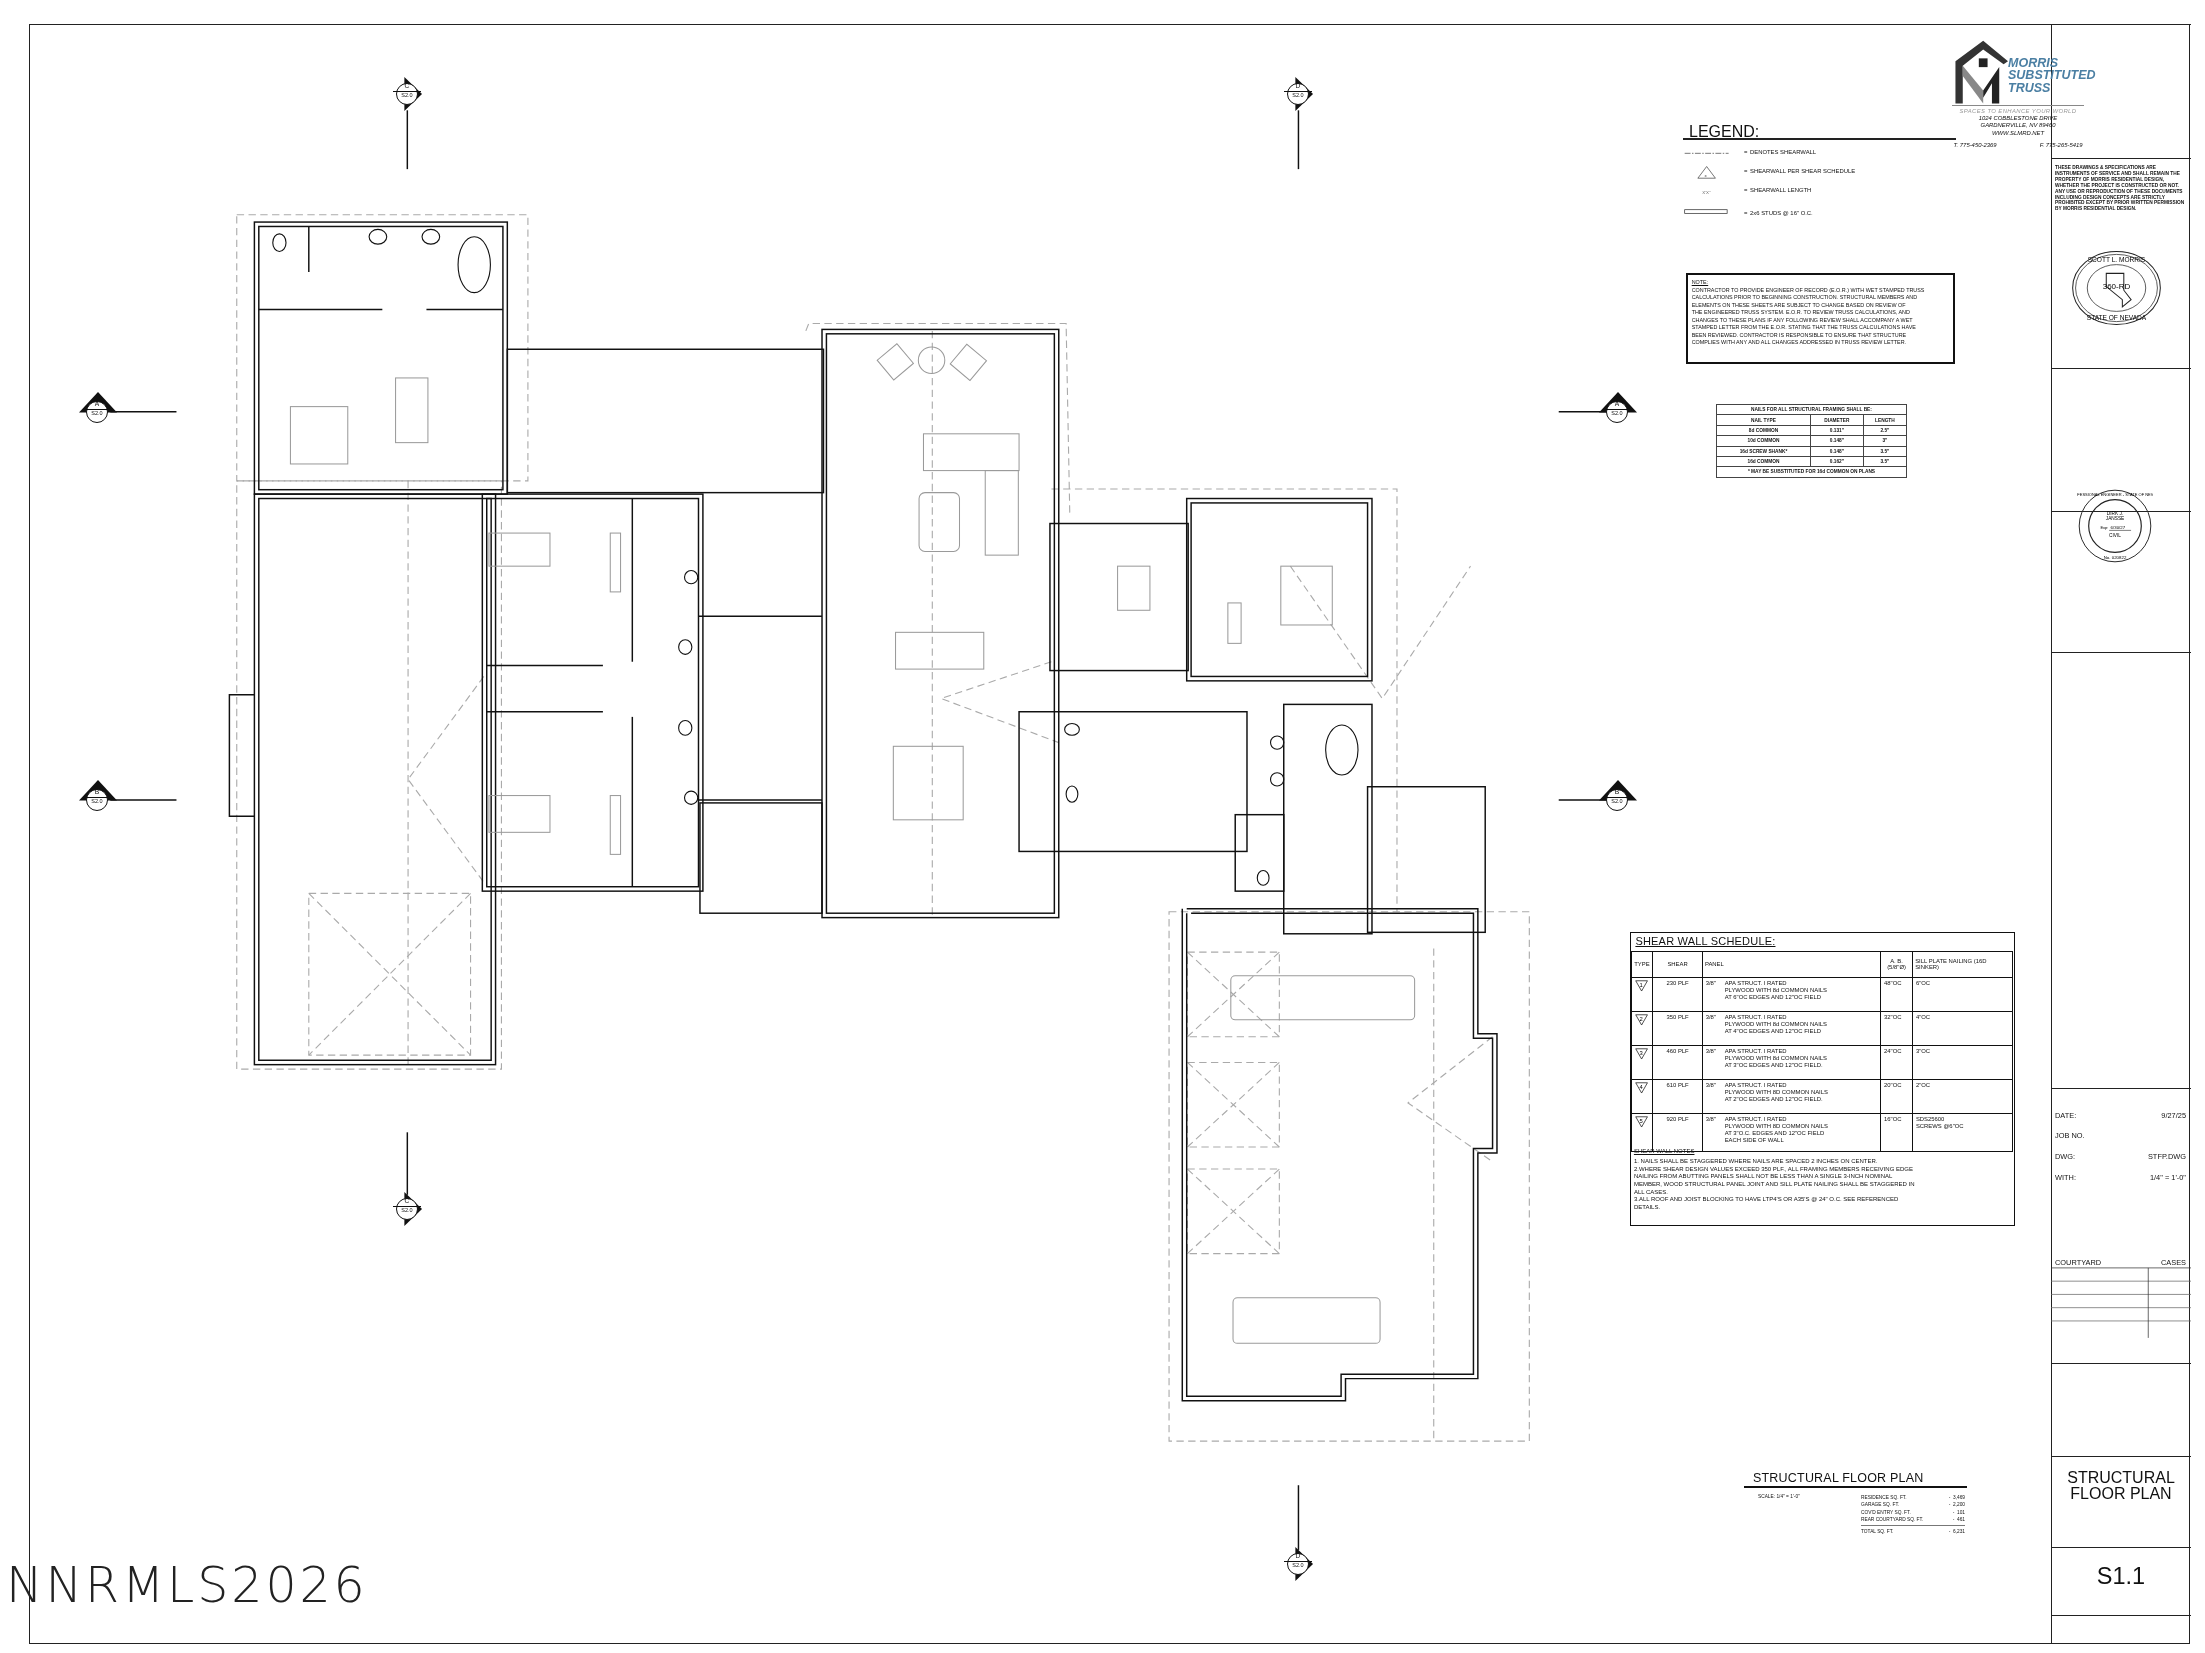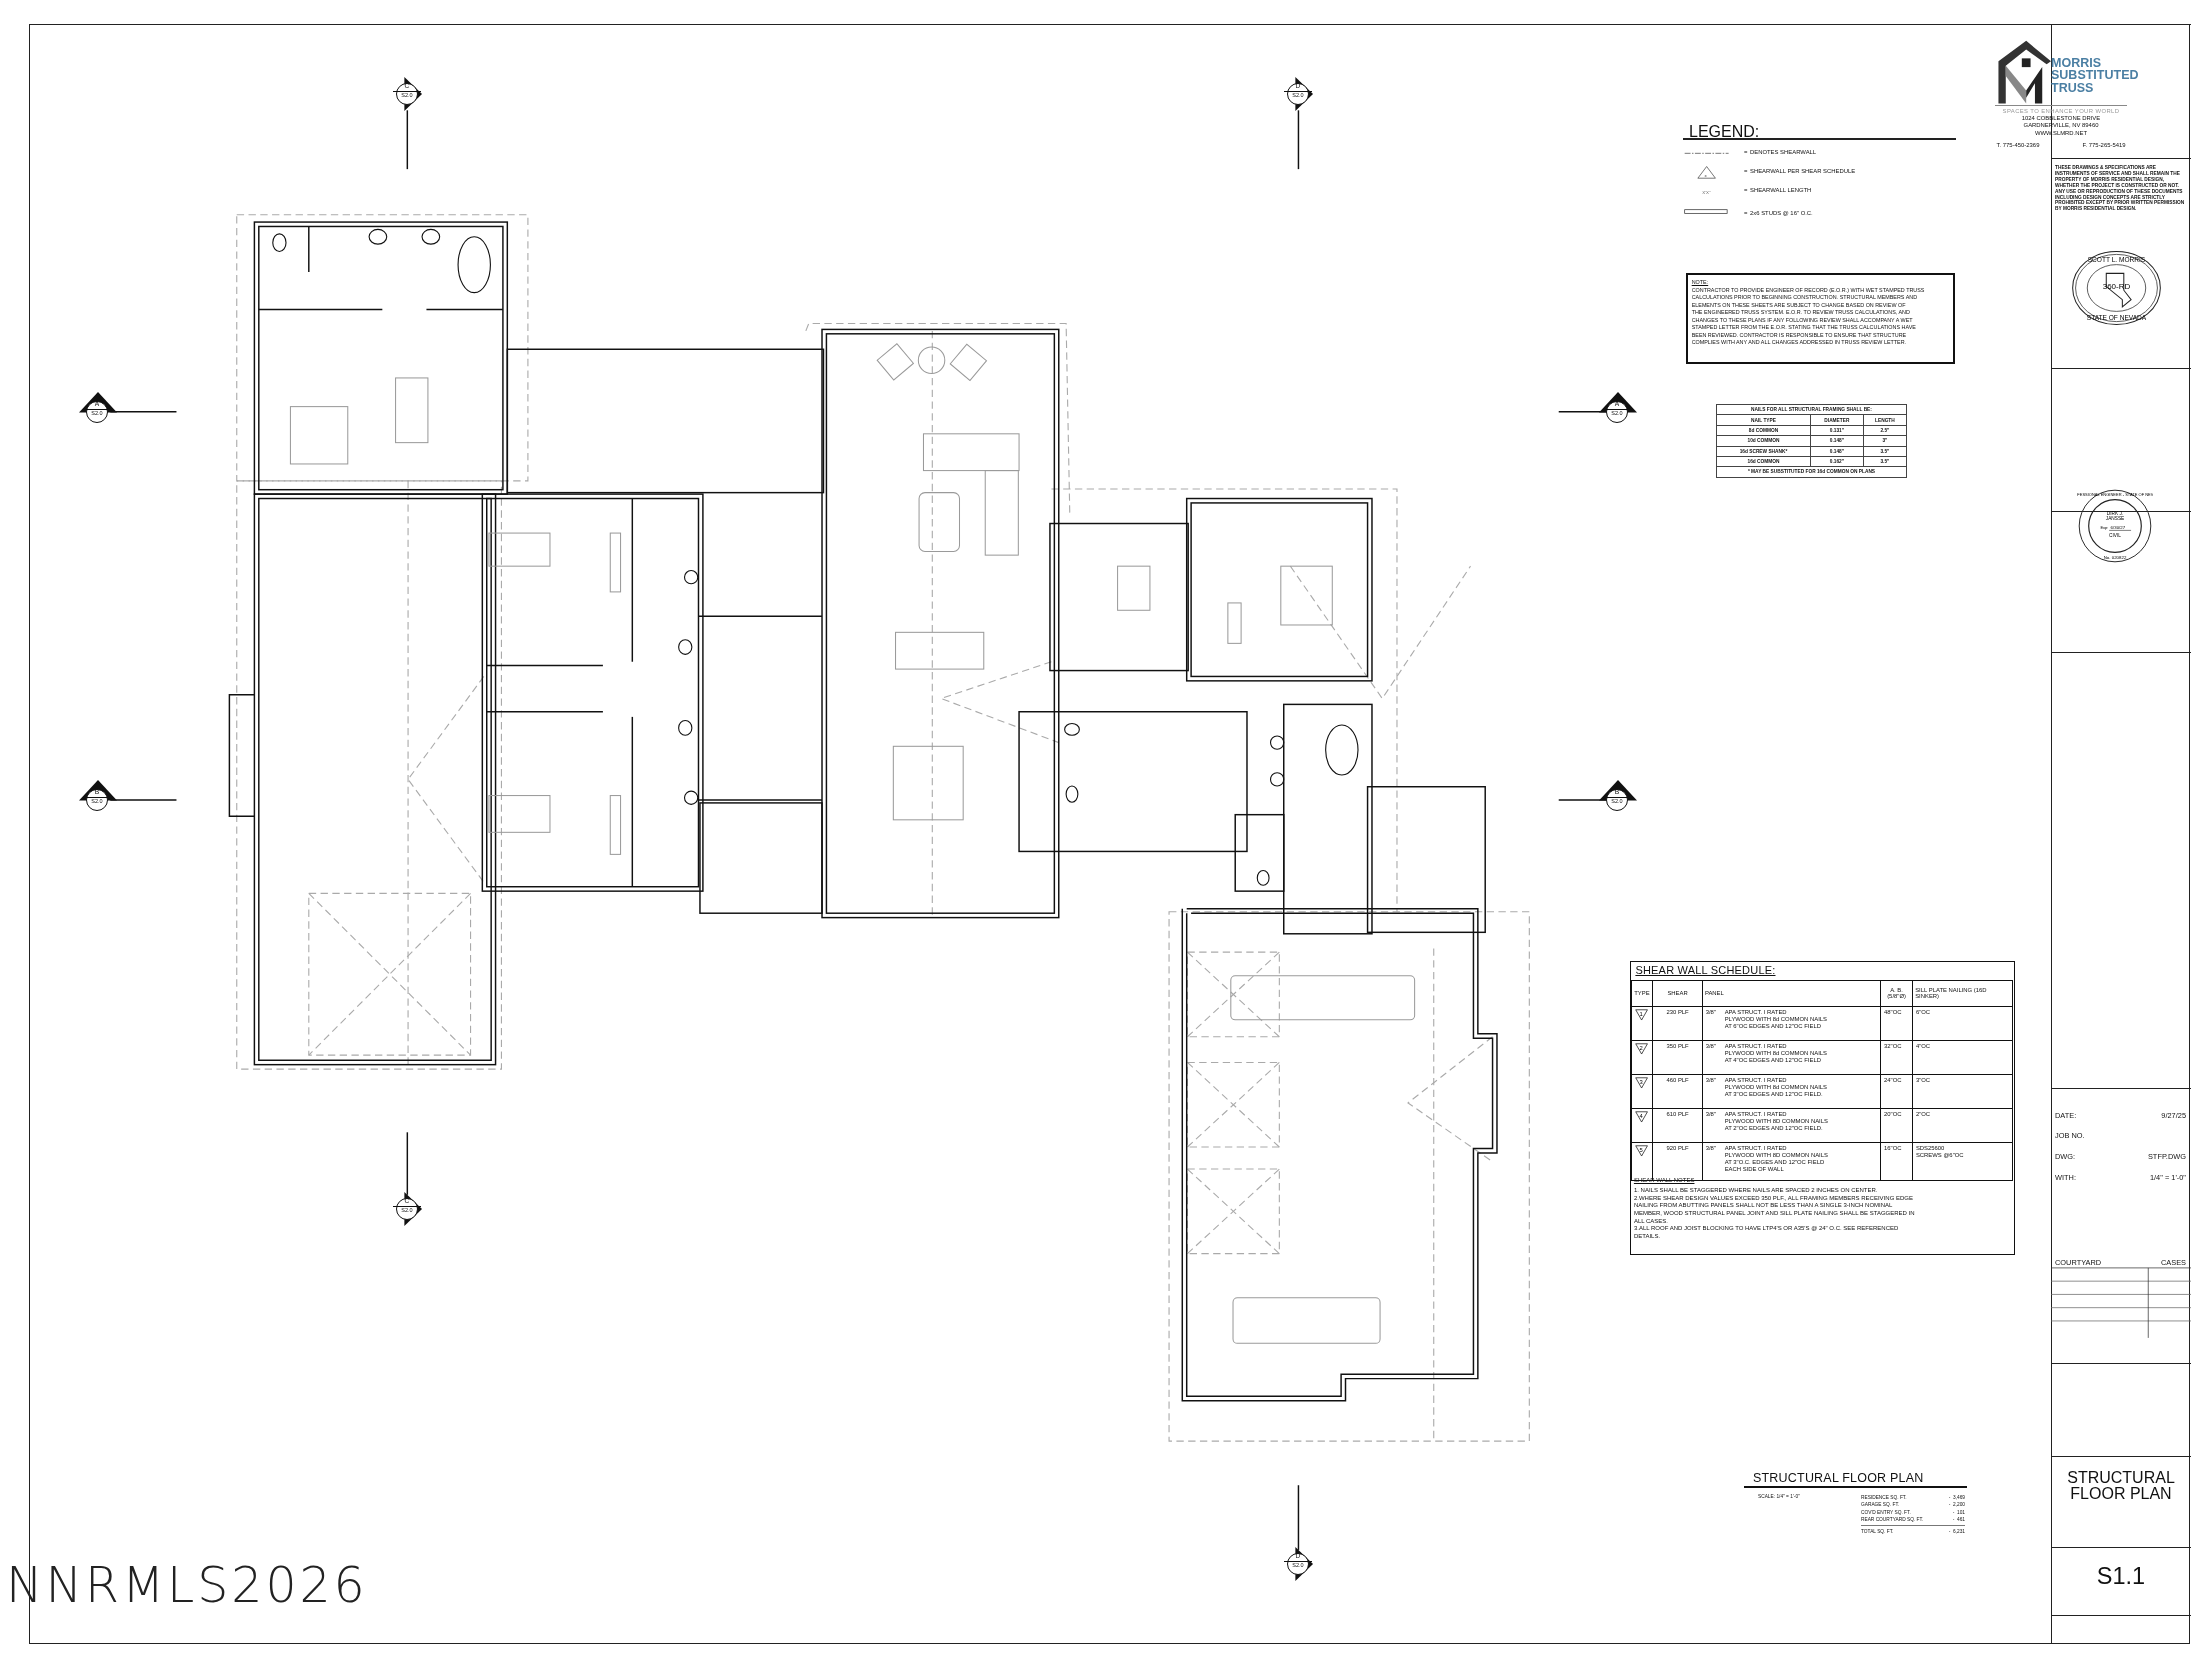--- a/index.html
+++ b/index.html
@@ -5,21 +5,21 @@
   html, body { margin:0; padding:0; background:#fff; }
   body { width:2205px; height:1654px; position:relative; overflow:hidden; font-family:"Liberation Sans", sans-serif; color:#111; }
   .abs { position:absolute; }
   .sheet-border { left:29px; top:23.5px; width:2161px; height:1620px; border:1.5px solid #222; box-sizing:border-box; }
   .tb-col { left:2051px; top:23.5px; width:140px; height:1620px; border-left:1.5px solid #222; box-sizing:border-box; }
   .tb-sep { position:absolute; left:0; width:100%; border-top:1.5px solid #222; }
   .plan-svg { left:0; top:0; }
   .wm { left:5.9px; top:1557px; font-size:49px; letter-spacing:2.9px; font-weight:300; color:#222; font-family:"DejaVu Sans", sans-serif; }
 
   
-  .logo { left:1995px; top:33px; width:132px; height:147px; }
+  .logo { left:1952px; top:33px; width:132px; height:147px;font-style:italic; }
   .logo .name { position:absolute; left:56px; top:23.5px; font-size:12.5px; line-height:12.5px; color:#4b7fa3; font-weight:bold; }
   .logo .tag { position:absolute; left:0; top:72px; width:132px; text-align:center; font-size:5.9px; color:#999; letter-spacing:0.4px; border-top:0.7px solid #888; padding-top:1.5px;}
   .logo .addr { position:absolute; left:0; top:82px; width:132px; text-align:center; font-size:5.9px; line-height:7.4px; }
   .logo .phones { position:absolute; left:1.5px; top:109px; width:129px; font-size:5.9px; display:flex; justify-content:space-between; }
   .copyright { left:2055px; top:165px; width:132px; font-size:4.8px; line-height:5.9px; font-weight:bold; }
 
   
   .legend-title { left:1689px; top:123px; font-size:16px; }
   .legend-rule { left:1683px; top:138px; width:273px; border-top:2.2px double #222; height:2.2px; }
   .legend-row { font-size:5.9px; left:1750px; }
@@ -27,21 +27,21 @@
 
   
   .note { left:1686px; top:273px; width:269px; height:91px; border:2.2px solid #111; box-sizing:border-box; padding:4.4px 3.7px; font-size:5.4px; line-height:7.5px; }
   .note .h { text-decoration:underline; }
 
   
   table.nails { position:absolute; left:1716px; top:404px; width:191px; border-collapse:collapse; font-size:4.8px; font-weight:bold; }
   table.nails td { border:0.7px solid #444; text-align:center; padding:0.7px 1.5px; height:8px; }
 
   
-  .shear { left:1630px; top:961px; width:385px; height:294px; border:1.5px solid #111; box-sizing:border-box; }
+  .shear { left:1630px; top:932px; width:385px; height:294px; border:1.5px solid #111; box-sizing:border-box; }
   .shear .title { position:absolute; left:4.4px; top:2.2px; font-size:11px; text-decoration:underline; letter-spacing:0.2px;}
   .shear table { position:absolute; left:0; top:17.6px; width:382px; border-collapse:collapse; font-size:5.9px; }
   .shear td { border:0.7px solid #111; vertical-align:top; padding:2.2px 2.9px; line-height:7px; }
   .shear th { border:0.7px solid #111; font-weight:normal; font-size:5.9px; padding:2.2px; text-align:left; height:20.6px; }
   .shear .notes { position:absolute; left:2.9px; top:215px; width:375px; font-size:6px; line-height:7.7px; }
   .shear .notes .h { text-decoration:underline; }
   .tri { display:inline-block; width:13.2px; height:11.8px; position:relative; }
 
   
   .tb-info { left:2055px; top:1105px; width:131px; font-size:7.4px; }

